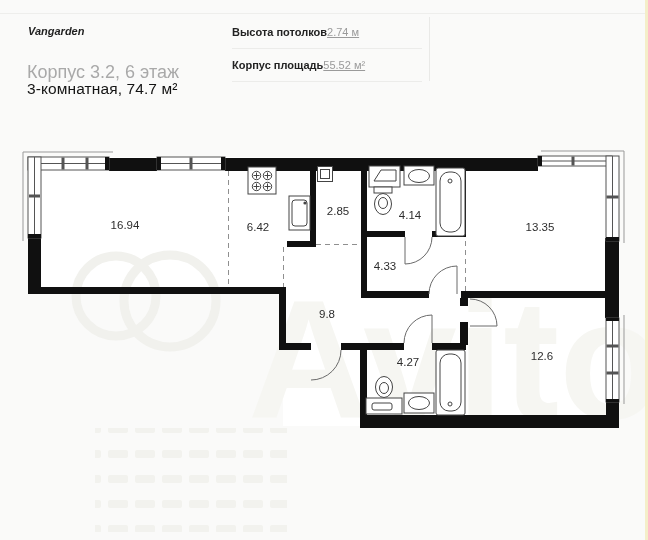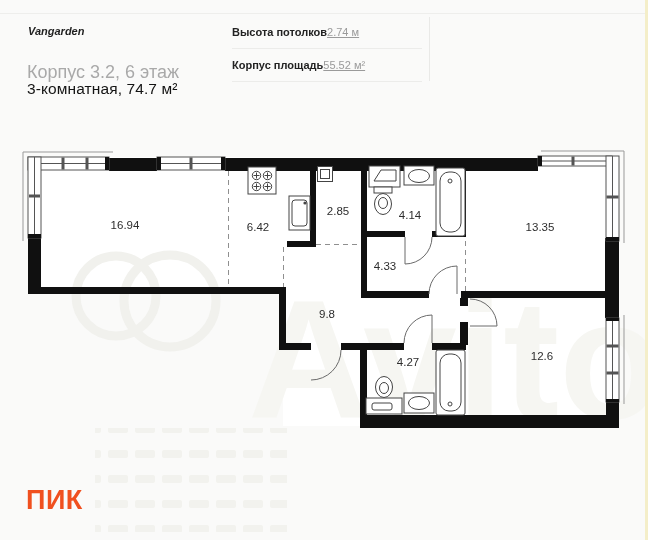--- a/index.html
+++ b/index.html
@@ -240,16 +240,15 @@
       <text class="room-label" x="338" y="215">2.85</text>
       <text class="room-label" x="410" y="219">4.14</text>
       <text class="room-label" x="540" y="231">13.35</text>
       <text class="room-label" x="385" y="270">4.33</text>
       <text class="room-label" x="327" y="318">9.8</text>
       <text class="room-label" x="408" y="366">4.27</text>
       <text class="room-label" x="542" y="360">12.6</text>
     </g>
   </svg>
 
-  <div class="pik-logo">ПИК</div>
 
   <div class="edge-strip"></div>
 </div>
 
 </body></html>

